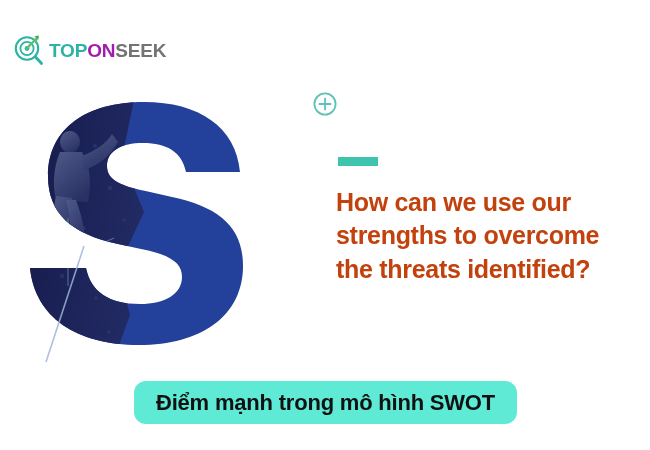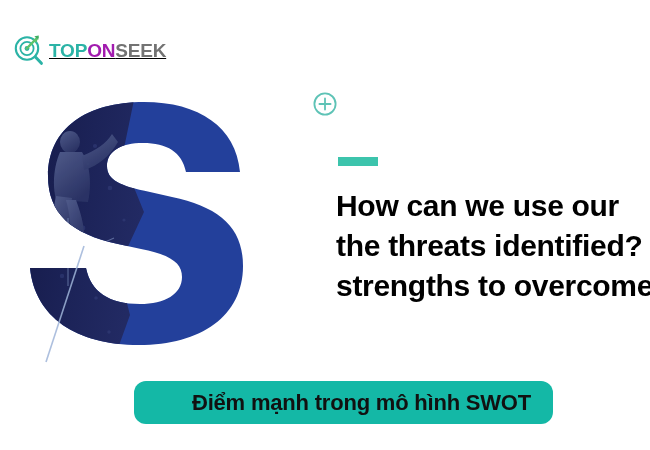--- a/index.html
+++ b/index.html
@@ -33,21 +33,20 @@
     height: 34px;
     display: block;
   }
   .brand-word {
     font-size: 19px;
     font-weight: bold;
     letter-spacing: -0.2px;
     line-height: 1;
     display: flex;
     align-items: baseline;
-    text-decoration: underline;
   }
   .brand-top   { color: #2bb3a6; }
   .brand-on    { color: #a21caf; }
   .brand-seek  { color: #737373; }
 
   
   .letter-stage {
     position: absolute;
     left: 26px;
     top: 100px;
@@ -83,41 +82,40 @@
     width: 40px;
     height: 9px;
     background: #3cc4ac;
   }
 
   .headline {
     position: absolute;
     left: 336px;
     top: 186px;
     width: 290px;
-    color: #000000;
-    font-size: 30px;
+    color: #c2410c;
+    font-size: 25px;
     font-weight: bold;
     line-height: 1.33;
     letter-spacing: -0.3px;
   }
   .headline-line { display: block; white-space: nowrap; }
 
   
   .caption-pill {
     position: absolute;
     left: 134px;
     top: 381px;
     width: 383px;
     height: 43px;
-    background: #14b8a6;
+    background: #5eead4;
     border-radius: 12px;
     display: flex;
     align-items: center;
     justify-content: center;
-    padding-left: 36px;
   }
   .caption-text {
     color: #111111;
     font-size: 22px;
     font-weight: bold;
     letter-spacing: -0.2px;
     white-space: nowrap;
   }
 </style>
 </head>
@@ -230,21 +228,21 @@
     <svg viewBox="0 0 26 26" xmlns="http://www.w3.org/2000/svg">
       <circle cx="13" cy="13" r="10.6" fill="none" stroke="#5ec3b6" stroke-width="1.8"></circle>
       <path d="M13 7.4 V18.6 M7.4 13 H18.6" stroke="#5ec3b6" stroke-width="1.8" stroke-linecap="round"></path>
     </svg>
   </div>
 
   <div class="accent-rule"></div>
 
   <div class="headline">
     <span class="headline-line">How can we use our</span>
+    <span class="headline-line">strengths to overcome</span>
     <span class="headline-line">the threats identified?</span>
-    <span class="headline-line">strengths to overcome</span>
   </div>
 
   <div class="caption-pill">
     <span class="caption-text">Điểm mạnh trong mô hình SWOT</span>
   </div>
 
 </div>
 
 </body></html>

